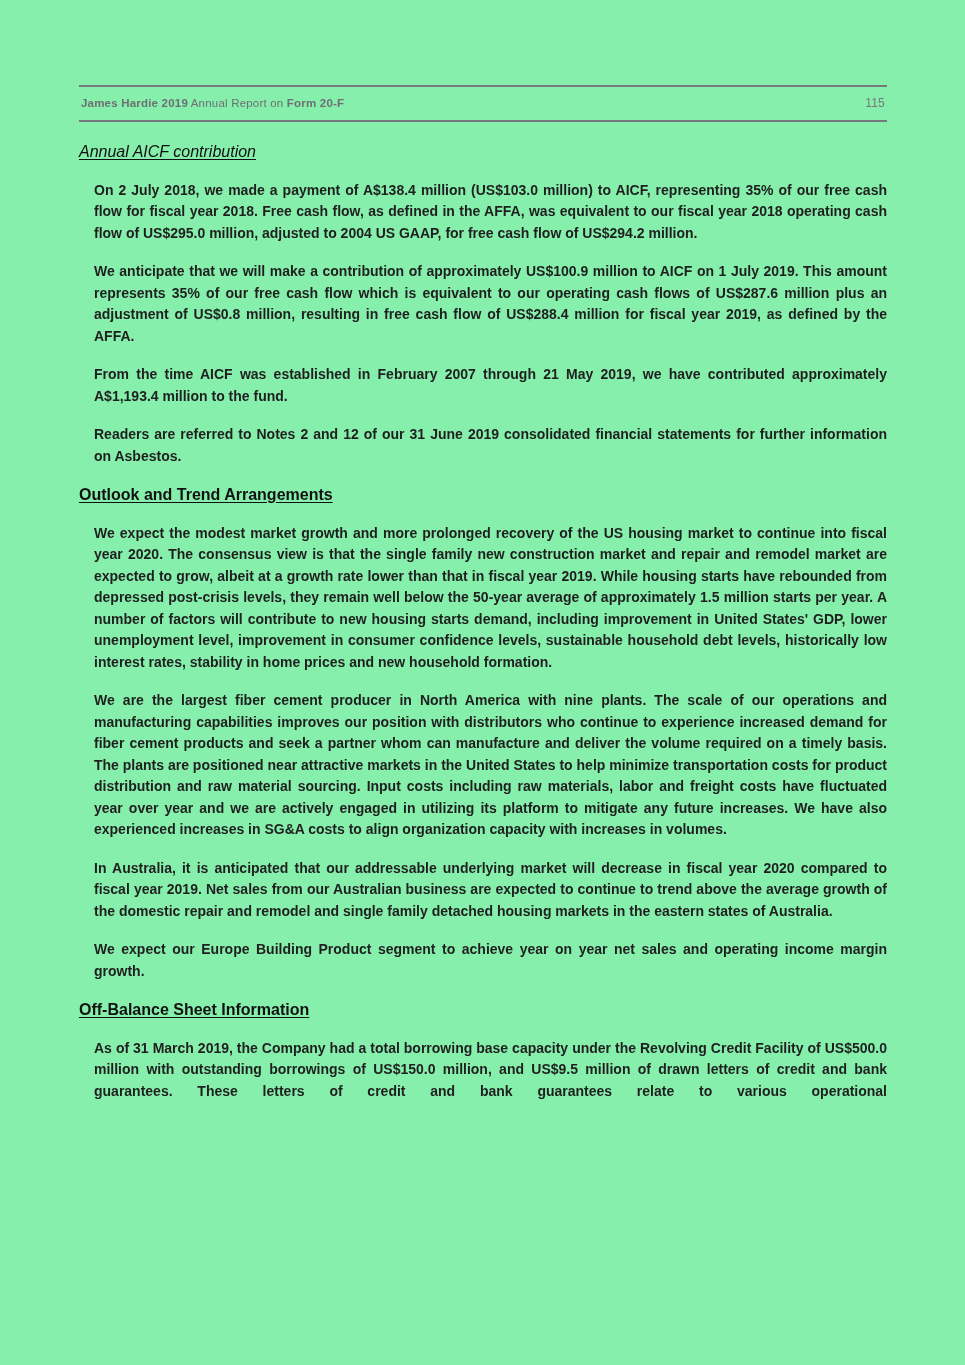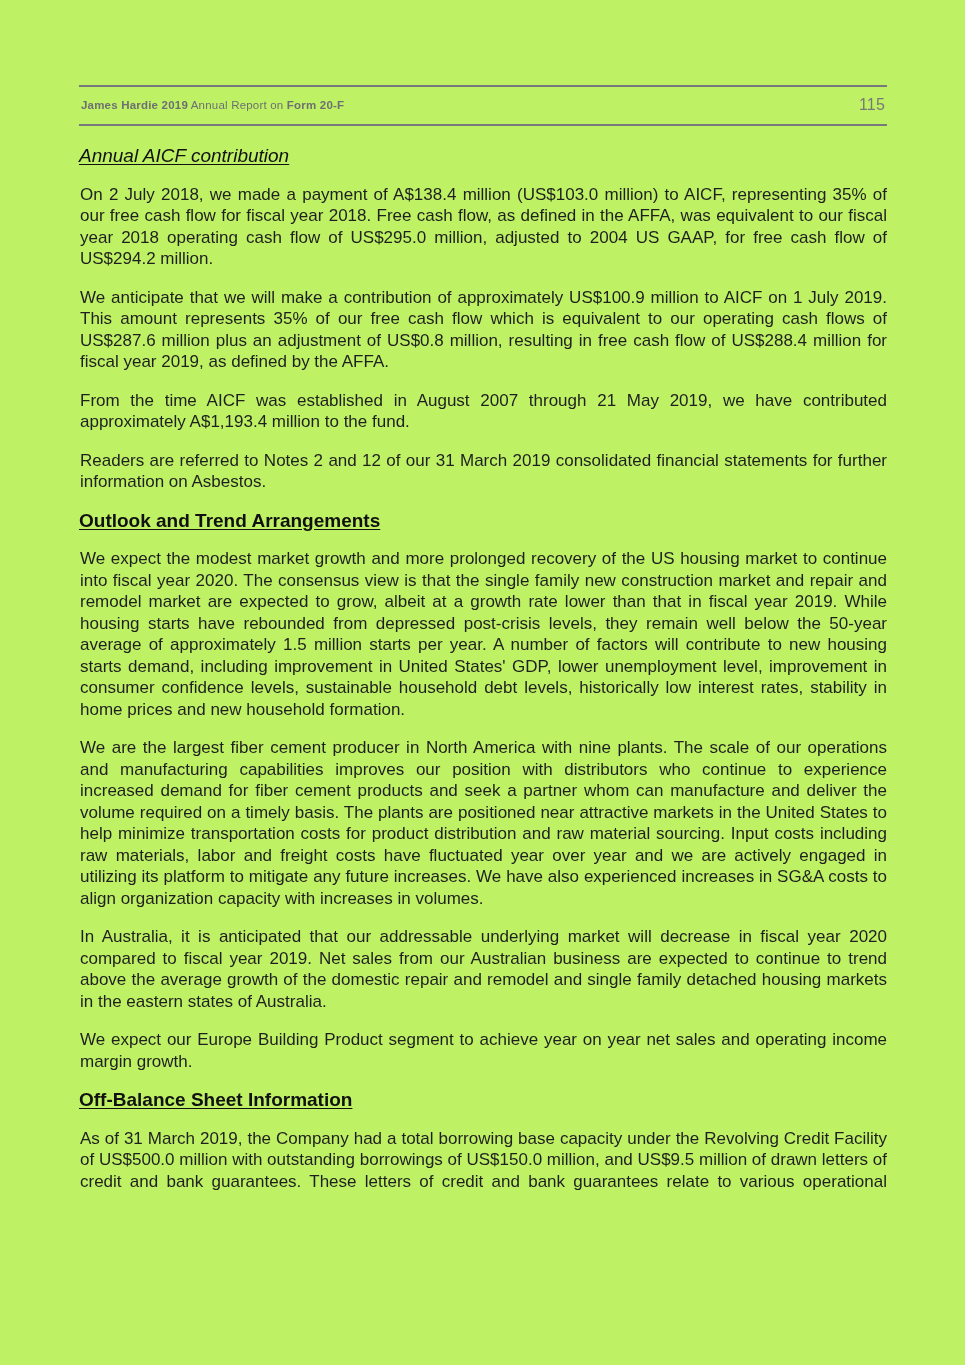--- a/index.html
+++ b/index.html
@@ -5,21 +5,21 @@
   * { margin: 0; padding: 0; box-sizing: border-box; }
 
   html, body {
     background: #ffffff;
   }
 
   .page {
     position: relative;
     width: 965px;
     height: 1365px;
-    background: #bef264;
+    background: #86efac;
     font-family: "Liberation Sans", sans-serif;
     color: #1f1f1f;
     padding: 85px 78px 0 79px;
     overflow: hidden;
   }
 
   .report-header {
     display: flex;
     justify-content: space-between;
     align-items: center;
@@ -27,38 +27,39 @@
     border-bottom: 2px solid #77787b;
     padding: 9px 2px 10px 2px;
     font-size: 11.5px;
     color: #6e6f72;
     letter-spacing: 0.2px;
   }
 
   .report-header .bold { font-weight: bold; }
 
   .header-right {
-    font-size: 16px;
+    font-size: 12px;
     color: #77787b;
   }
 
   main { padding-top: 19px; }
 
   main p {
-    font-size: 17px;
+    font-size: 14px;
     line-height: 21.5px;
     text-align: justify;
-    margin: 0 0 17px 1px;
+    margin: 0 0 17px 15px;
     color: #1f1f1f;
+    font-weight: bold;
   }
 
   main p.justify-last { text-align-last: justify; }
 
   h2 {
-    font-size: 19px;
+    font-size: 16px;
     line-height: 21.5px;
     margin: 0 0 17px 0;
     color: #111111;
     text-decoration: underline;
     text-underline-offset: 2px;
   }
 
   h2.h-italic {
     font-style: italic;
     font-weight: normal;
@@ -79,23 +80,23 @@
   </header>
 
   <main>
 
     <h2 class="h-italic">Annual AICF contribution</h2>
 
     <p>On 2 July 2018, we made a payment of A$138.4 million (US$103.0 million) to AICF, representing 35% of our free cash flow for fiscal year 2018. Free cash flow, as defined in the AFFA, was equivalent to our fiscal year 2018 operating cash flow of US$295.0 million, adjusted to 2004 US GAAP, for free cash flow of US$294.2 million.</p>
 
     <p>We anticipate that we will make a contribution of approximately US$100.9 million to AICF on 1 July 2019. This amount represents 35% of our free cash flow which is equivalent to our operating cash flows of US$287.6 million plus an adjustment of US$0.8 million, resulting in free cash flow of US$288.4 million for fiscal year 2019, as defined by the AFFA.</p>
 
-    <p>From the time AICF was established in August 2007 through 21 May 2019, we have contributed approximately A$1,193.4 million to the fund.</p>
+    <p>From the time AICF was established in February 2007 through 21 May 2019, we have contributed approximately A$1,193.4 million to the fund.</p>
 
-    <p>Readers are referred to Notes 2 and 12 of our 31 March 2019 consolidated financial statements for further information on Asbestos.</p>
+    <p>Readers are referred to Notes 2 and 12 of our 31 June 2019 consolidated financial statements for further information on Asbestos.</p>
 
     <h2 class="h-bold">Outlook and Trend Arrangements</h2>
 
     <p>We expect the modest market growth and more prolonged recovery of the US housing market to continue into fiscal year 2020. The consensus view is that the single family new construction market and repair and remodel market are expected to grow, albeit at a growth rate lower than that in fiscal year 2019. While housing starts have rebounded from depressed post-crisis levels, they remain well below the 50-year average of approximately 1.5 million starts per year. A number of factors will contribute to new housing starts demand, including improvement in United States' GDP, lower unemployment level, improvement in consumer confidence levels, sustainable household debt levels, historically low interest rates, stability in home prices and new household formation.</p>
 
     <p>We are the largest fiber cement producer in North America with nine plants. The scale of our operations and manufacturing capabilities improves our position with distributors who continue to experience increased demand for fiber cement products and seek a partner whom can manufacture and deliver the volume required on a timely basis. The plants are positioned near attractive markets in the United States to help minimize transportation costs for product distribution and raw material sourcing. Input costs including raw materials, labor and freight costs have fluctuated year over year and we are actively engaged in utilizing its platform to mitigate any future increases. We have also experienced increases in SG&amp;A costs to align organization capacity with increases in volumes.</p>
 
     <p>In Australia, it is anticipated that our addressable underlying market will decrease in fiscal year 2020 compared to fiscal year 2019. Net sales from our Australian business are expected to continue to trend above the average growth of the domestic repair and remodel and single family detached housing markets in the eastern states of Australia.</p>
 
     <p>We expect our Europe Building Product segment to achieve year on year net sales and operating income margin growth.</p>

